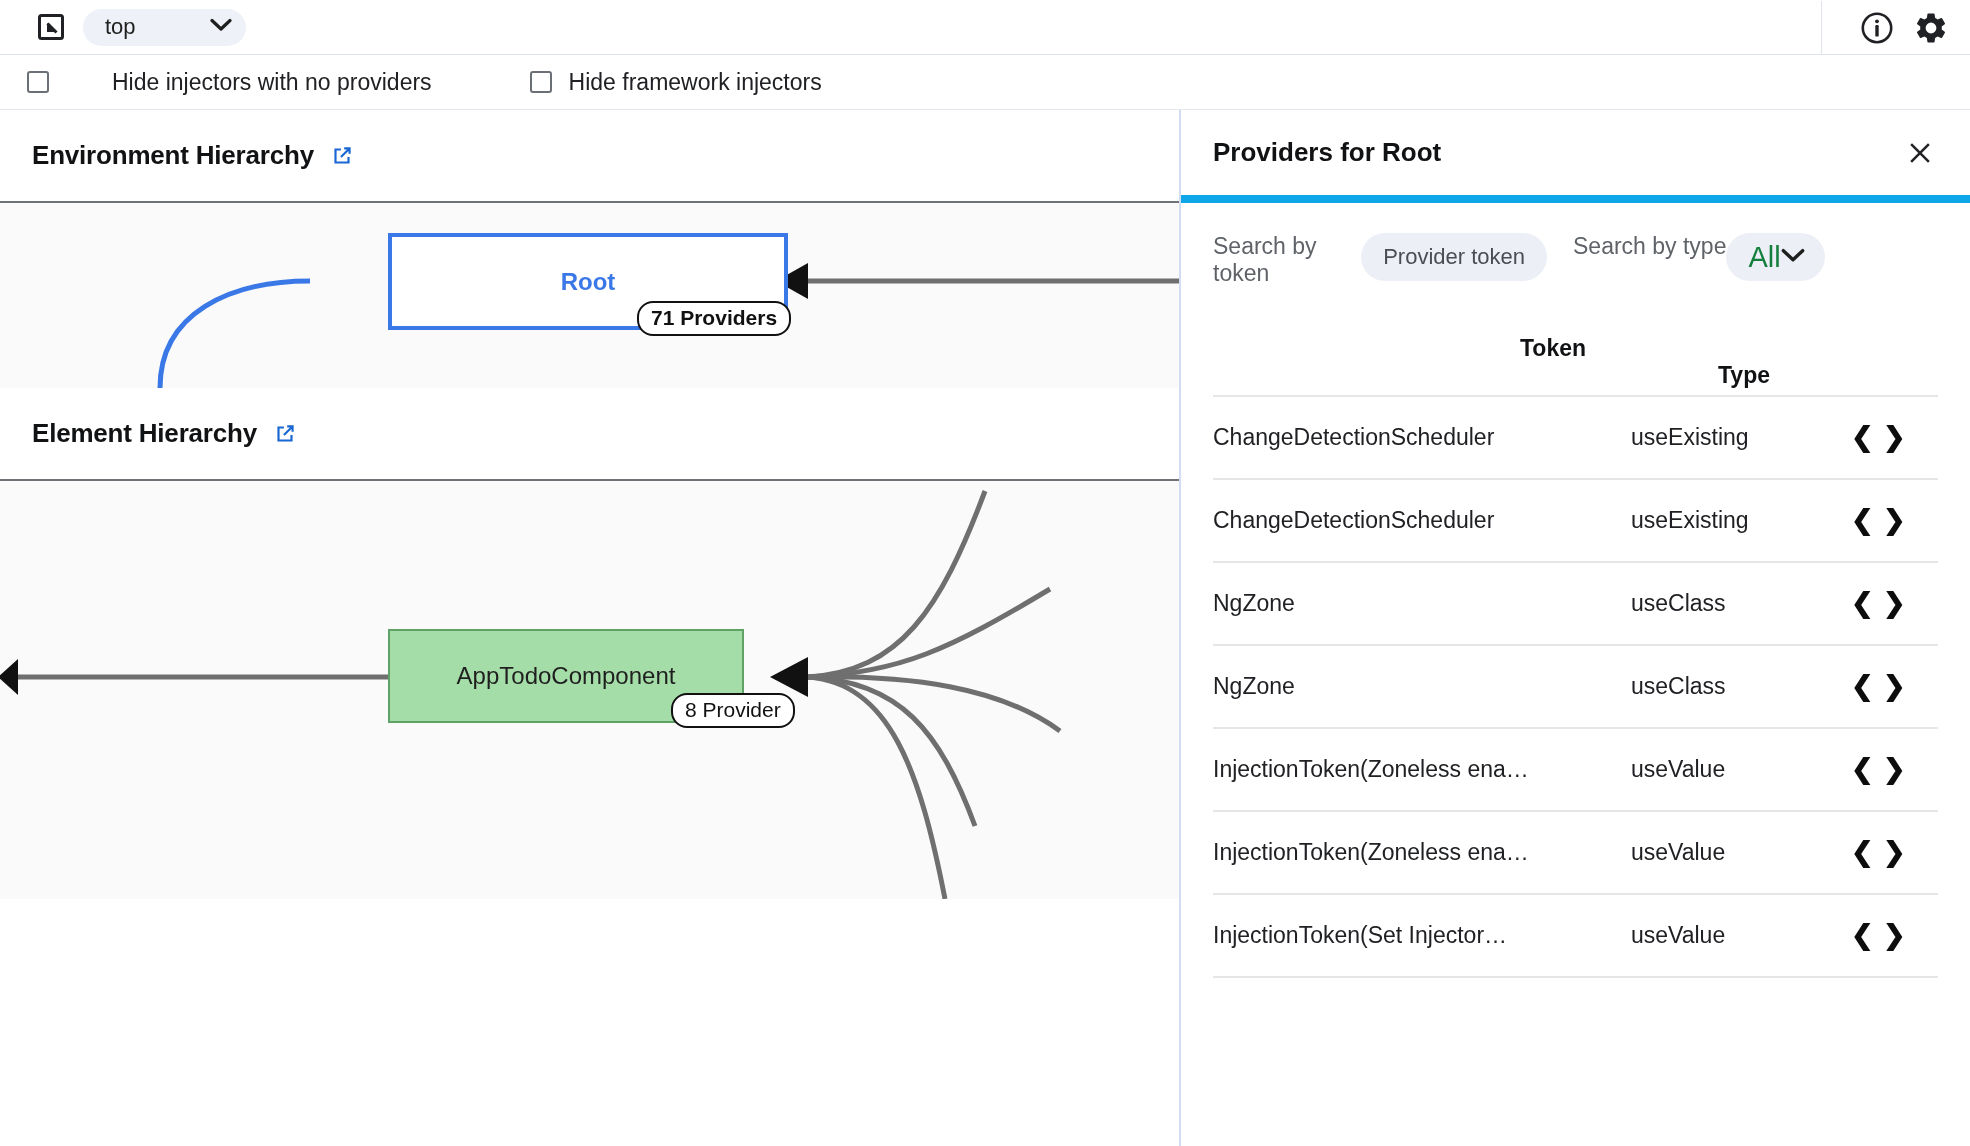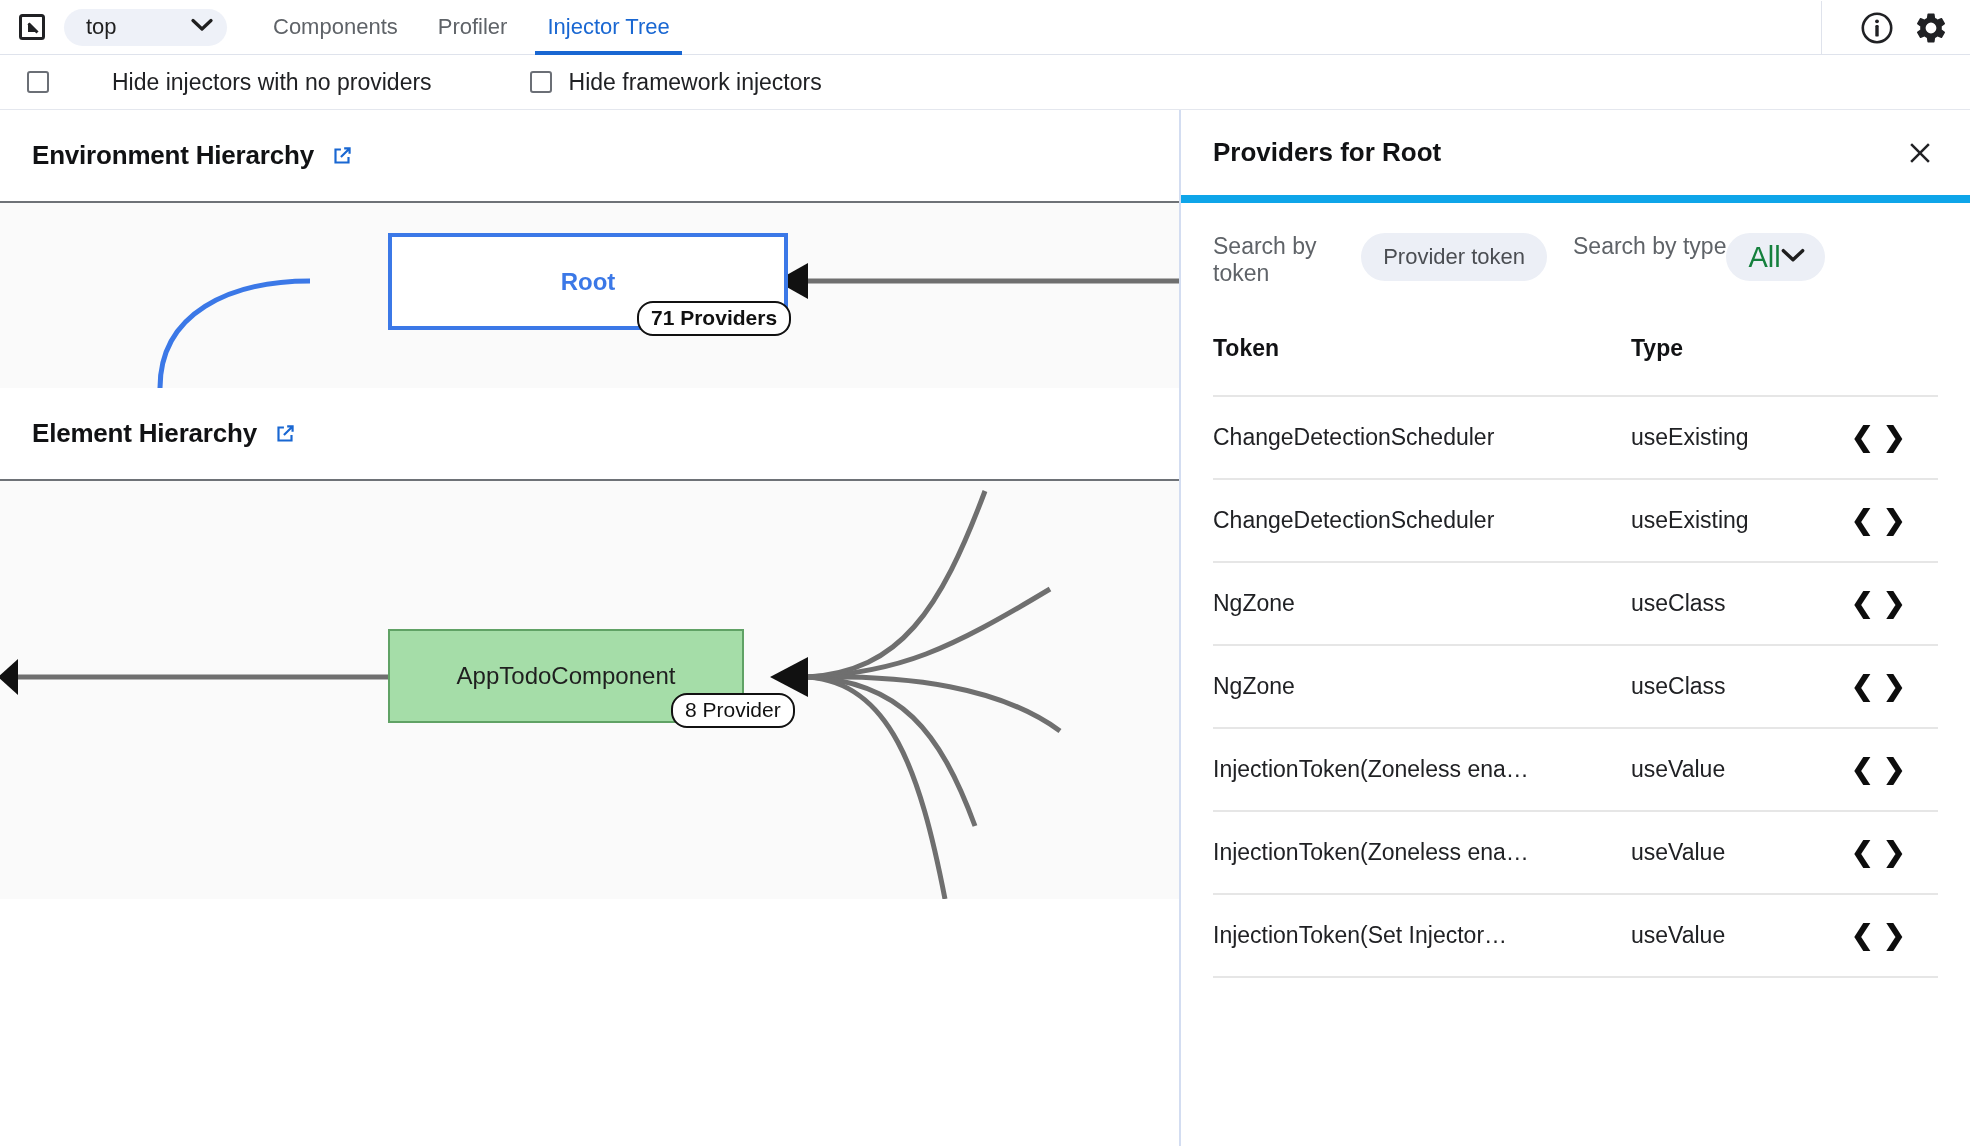--- a/index.html
+++ b/index.html
@@ -16,20 +16,21 @@
   
   .toolbar {
     position: absolute;
     top: 0; left: 0;
     width: 1970px;
     height: 55px;
     display: flex;
     align-items: center;
     background: #ffffff;
     border-bottom: 1px solid #dfe3ec;
+    padding-left: 19px;
   }
 
   .select-frame-btn {
     width: 30px; height: 30px;
     margin-left: 17px;
     display: flex; align-items: center; justify-content: center;
     cursor: pointer;
     flex: none;
   }
 
@@ -291,21 +292,21 @@
     margin-top: 36px;
     padding: 0 32px 0 32px;
     position: relative;
   }
   .prow {
     display: flex;
     align-items: center;
     height: 83px;
     border-bottom: 2px solid #e6e6e6;
   }
-  .prow.head { border-bottom: 2px solid #e6e6e6; height: 62px; align-items: flex-start; }
+  .prow.head { border-bottom: 2px solid #e6e6e6; height: 62px; align-items: flex-end; flex-direction: column; }
   .pcol-token { width: 418px; flex: none; }
   .pcol-type  { width: 220px; flex: none; }
   .pcol-act   { flex: 1; display: flex; justify-content: flex-start; }
 
   .th {
     font-size: 23px;
     font-weight: bold;
     color: #111214;
   }
   .td {
@@ -348,25 +349,20 @@
 
   <div class="frame-select">
     <span class="fs-label">top</span>
     <span>
       <svg width="22" height="14" viewBox="0 0 22 14">
         <path d="M2 2.5 L11 11 L20 2.5" fill="none" stroke="#1f1f1f" stroke-width="3.2" stroke-linecap="round" stroke-linejoin="round"></path>
       </svg>
     </span>
   </div>
 
-  <div class="tabs">
-    <div class="tab">Components</div>
-    <div class="tab">Profiler</div>
-    <div class="tab active">Injector Tree</div>
-  </div>
 
   <div class="toolbar-right">
     <div class="icon-btn">
       <svg width="34" height="34" viewBox="0 0 34 34">
         <circle cx="17" cy="17" r="14.2" fill="none" stroke="#202124" stroke-width="2.6"></circle>
         <circle cx="17" cy="10.3" r="1.9" fill="#202124"></circle>
         <rect x="15.3" y="14" width="3.4" height="11.6" rx="1.2" fill="#202124"></rect>
       </svg>
     </div>
     <div class="icon-btn">

